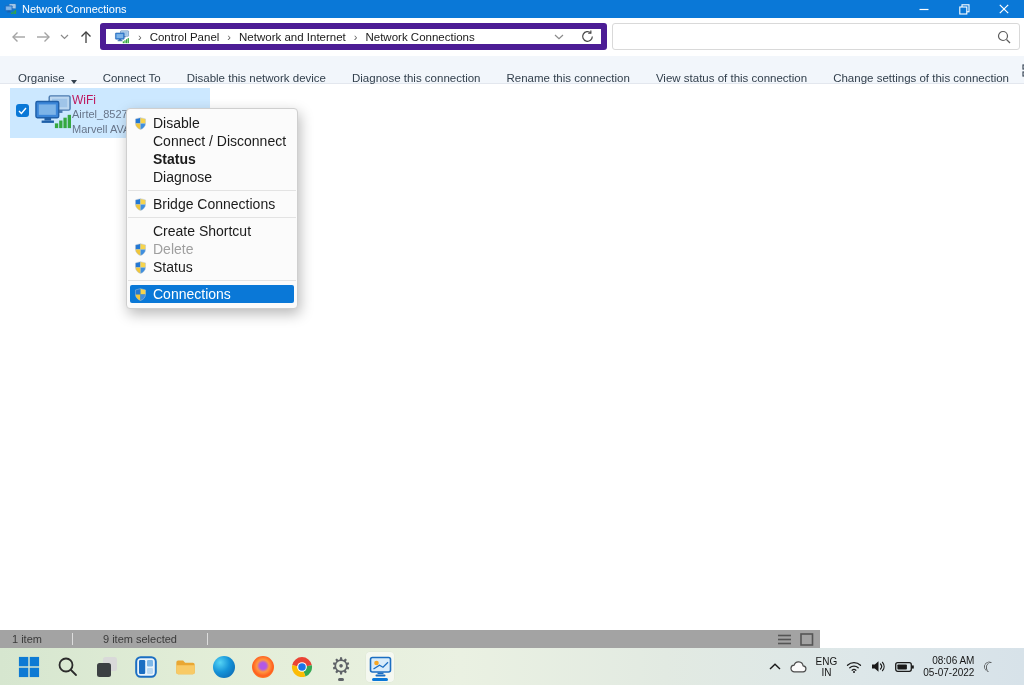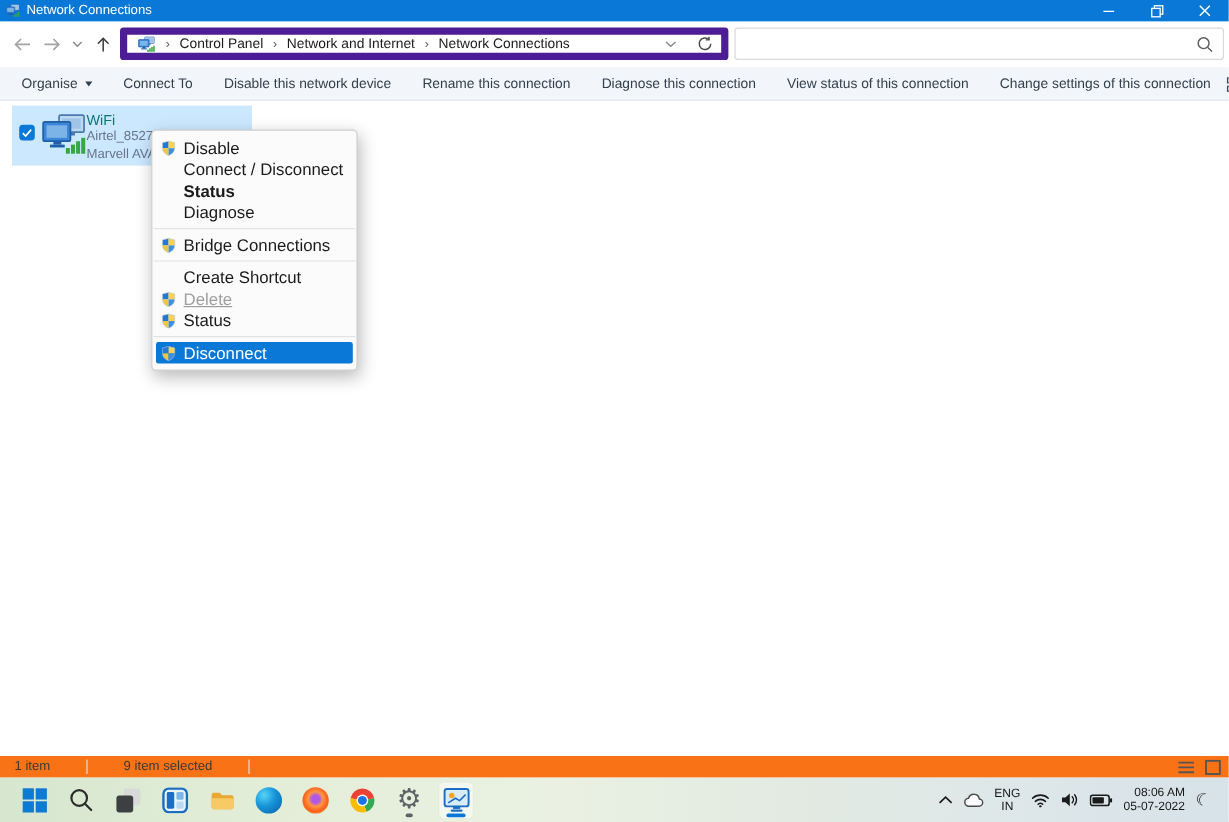--- a/index.html
+++ b/index.html
@@ -35,51 +35,51 @@
   .searchbox { position:absolute; left:612px; top:5px; width:408px; height:27px;
     border:1px solid #d9d9d9; border-radius:3px; background:#fff; }
   .searchbox input { position:absolute; left:0; top:0; width:100%; height:100%;
     border:0; outline:0; background:transparent; font:11.5px "Liberation Sans",sans-serif; padding:0 28px 0 8px; }
   .search-mag { position:absolute; right:8px; top:6px; }
 
   
   .cmdbar { position:absolute; top:56px; left:0; width:1024px; height:28px;
     background:#f2f6fb; border-bottom:1px solid #e3e7ee;
     display:flex; align-items:center; font-size:11.5px; color:#33404d; }
-  .cmd-item { padding:0 13px; height:28px; display:flex; align-items:center; white-space:nowrap; cursor:default; }
+  .cmd-item { padding:0 13px; height:28px; display:flex; align-items:flex-end; white-space:nowrap; cursor:default; }
   .cmd-item:first-child { padding-left:18px; }
   .caret-down { width:0; height:0; border-left:3.5px solid transparent; border-right:3.5px solid transparent;
     border-top:4px solid #33404d; margin-left:6px; }
   .cmd-right { margin-left:auto; display:flex; align-items:center; gap:16px; padding-right:14px; }
   .views-group { display:flex; align-items:center; gap:6px; }
 
   
   .wifi-item { position:absolute; left:10px; top:88px; width:200px; height:50px; background:#cce8ff; }
   .wifi-check { position:absolute; left:6px; top:16px; width:13px; height:13px;
     background:#0a78d7; border-radius:3px; display:flex; align-items:center; justify-content:center; }
   .wifi-ico { position:absolute; left:22px; top:6px; }
   .wifi-text { position:absolute; left:62px; top:5px; width:150px; }
-  .wifi-name { font-size:12px; color:#0f766e; line-height:14px; }
+  .wifi-name { font-size:12px; color:#be185d; line-height:14px; }
   .wifi-sub { font-size:11px; color:#68758a; line-height:15px; white-space:nowrap; }
 
   
   .ctx-menu { position:absolute; left:126px; top:108px; width:172px;
     background:#fbfbfb; border:1px solid #cfcfcf; border-radius:4px;
     box-shadow:2px 5px 14px rgba(0,0,0,.28); padding:5px 0; z-index:10;
     font-size:14px; color:#1b1b1b; }
   .ctx-row { height:18px; display:flex; align-items:center; padding:0 8px 0 7px; cursor:default; }
   .ctx-ico-slot { width:19px; height:14px; flex:0 0 auto; display:flex; align-items:center; }
   .ctx-row.bold span.lbl { font-weight:bold; }
-  .ctx-row.disabled { color:#9f9f9f;text-decoration:underline; }
+  .ctx-row.disabled { color:#9f9f9f; }
   .ctx-row.highlight { background:#0a78d7; color:#fff; margin:0 3px; padding-left:4px; border-radius:2px; }
   .ctx-sep { height:1px; background:#e3e3e3; margin:4px 1px; }
   .shield { width:13px; height:13px; }
 
   
-  .statusbar { position:absolute; left:0; top:630px; width:1024px; height:18px; background:#f97316;
+  .statusbar { position:absolute; left:0; top:630px; width:820px; height:18px; background:#a3a3a3;
     display:flex; align-items:center; font-size:11px; color:#3a3a3a;gap:20px; }
   .sb-text { margin-left:12px; white-space:nowrap; }
   .sb-div { width:1px; height:12px; background:#ddd; margin:0 10px; }
   .sb-right { margin-left:auto; display:flex; align-items:center; gap:8px; padding-right:6px; }
 
   
   .taskbar { position:absolute; left:0; top:648px; width:1024px; height:37px;
     background:linear-gradient(90deg,#d6e6cf 0%,#e3eed8 22%,#eaf1e2 45%,#e2eae2 65%,#dde7e9 84%,#d7e2e9 100%);
     display:flex; align-items:center; }
   .tb-apps { display:flex; align-items:center; gap:11px; padding-left:15px; }
@@ -88,21 +88,21 @@
   .app-btn.active { background:rgba(255,255,255,.55); box-shadow:0 0 0 0.5px rgba(0,0,0,.04); }
   .app-btn.active::after { content:""; position:absolute; bottom:1px; left:6px; width:16px; height:3px;
     background:#0a78d7; border-radius:2px; }
   .app-btn.running::after { content:""; position:absolute; bottom:1px; left:11px; width:6px; height:3px;
     background:#5f6368; border-radius:2px; }
   .gear-glyph { font-family:"DejaVu Sans",sans-serif; font-size:23px; color:#5f6368; line-height:23px; }
   .circle-ico { width:22px; height:22px; border-radius:50%; }
   .edge-bg { background:radial-gradient(circle at 32% 30%, #56d4f5 0%, #1593d8 45%, #0c5ea8 100%); }
   .ff-bg { background:radial-gradient(circle at 50% 45%, #b258e6 0%, #b258e6 20%, #ff9740 38%, #ff5f1f 62%, #ffbe3b 100%); }
 
-  .tray { margin-left:auto; display:flex; align-items:center; gap:9px; padding-right:15px; }
+  .tray { margin-left:auto; display:flex; align-items:center; gap:9px; padding-right:28px; }
   .tray-item { display:flex; align-items:center; justify-content:center; }
   .tray-lang { font-size:10px; line-height:11px; text-align:center; color:#161616; }
   .tray-clock { font-size:10px; line-height:12px; text-align:right; color:#161616; white-space:nowrap; }
   .moon-glyph { font-family:"DejaVu Sans",sans-serif; font-size:14px; color:#222; transform:rotate(18deg); }
 
   .sprite { position:absolute; width:0; height:0; overflow:hidden; }
 </style>
 </head>
 <body>
 
@@ -235,24 +235,24 @@
     <span>Organise</span>
     <span class="caret-down"></span>
   </div>
   <div class="cmd-item">
       <span>Connect To</span>
     </div>
   <div class="cmd-item">
       <span>Disable this network device</span>
     </div>
   <div class="cmd-item">
+      <span>Diagnose this connection</span>
+    </div>
+  <div class="cmd-item">
       <span>Rename this connection</span>
-    </div>
-  <div class="cmd-item">
-      <span>Diagnose this connection</span>
     </div>
   <div class="cmd-item">
       <span>View status of this connection</span>
     </div>
   <div class="cmd-item">
       <span>Change settings of this connection</span>
     </div>
   <div class="cmd-right">
     <div class="views-group">
       <svg width="16" height="14">
@@ -334,21 +334,21 @@
       </span>
     <span class="lbl">Status</span>
   </div>
   <div class="ctx-sep"></div>
   <div class="ctx-row highlight">
     <span class="ctx-ico-slot">
         <svg class="shield">
           <use href="#uac-shield"></use>
         </svg>
       </span>
-    <span class="lbl">Disconnect</span>
+    <span class="lbl">Connections</span>
   </div>
 </div>
 
 <div class="statusbar">
   <span class="sb-text">1 item</span>
   <span class="sb-div"></span>
   <span class="sb-text" style="margin-left:0">9 item selected</span>
   <span class="sb-div"></span>
   <div class="sb-right">
     <svg width="15" height="13">

